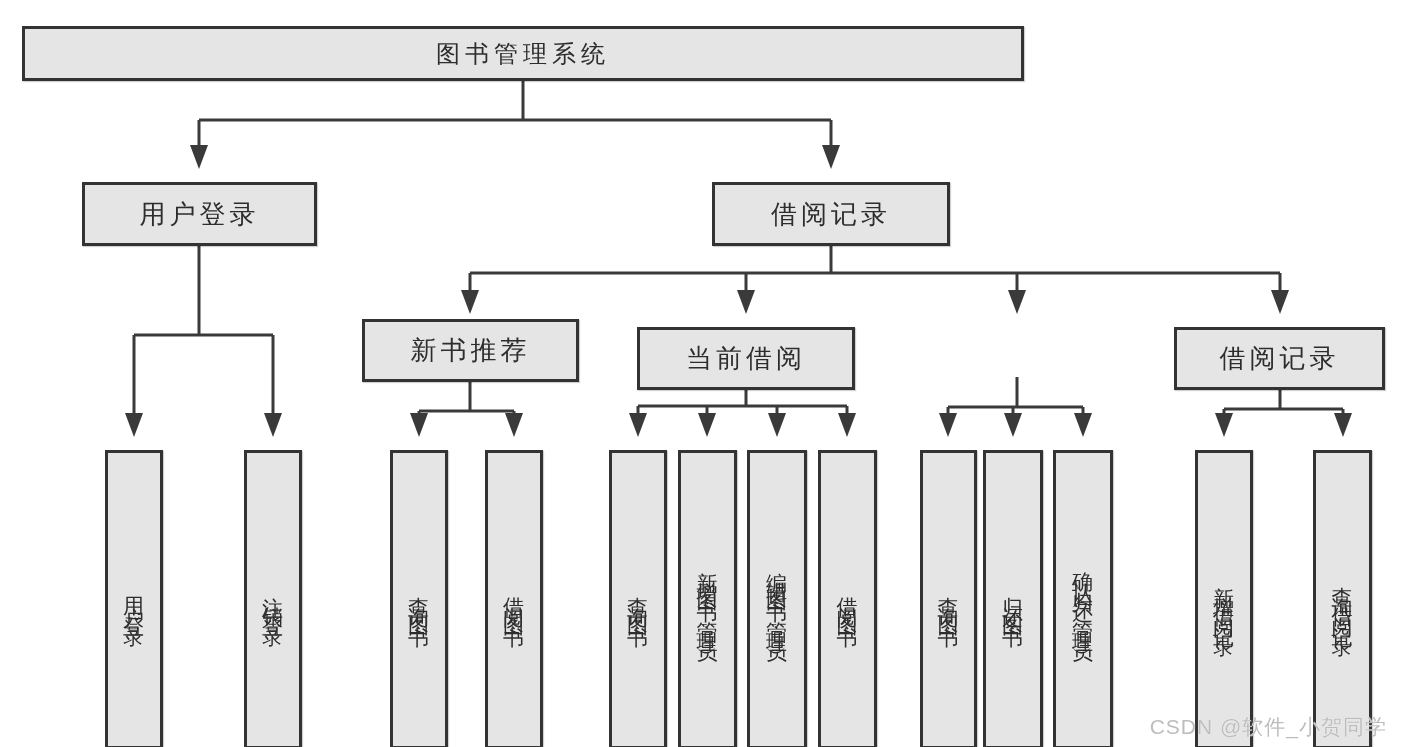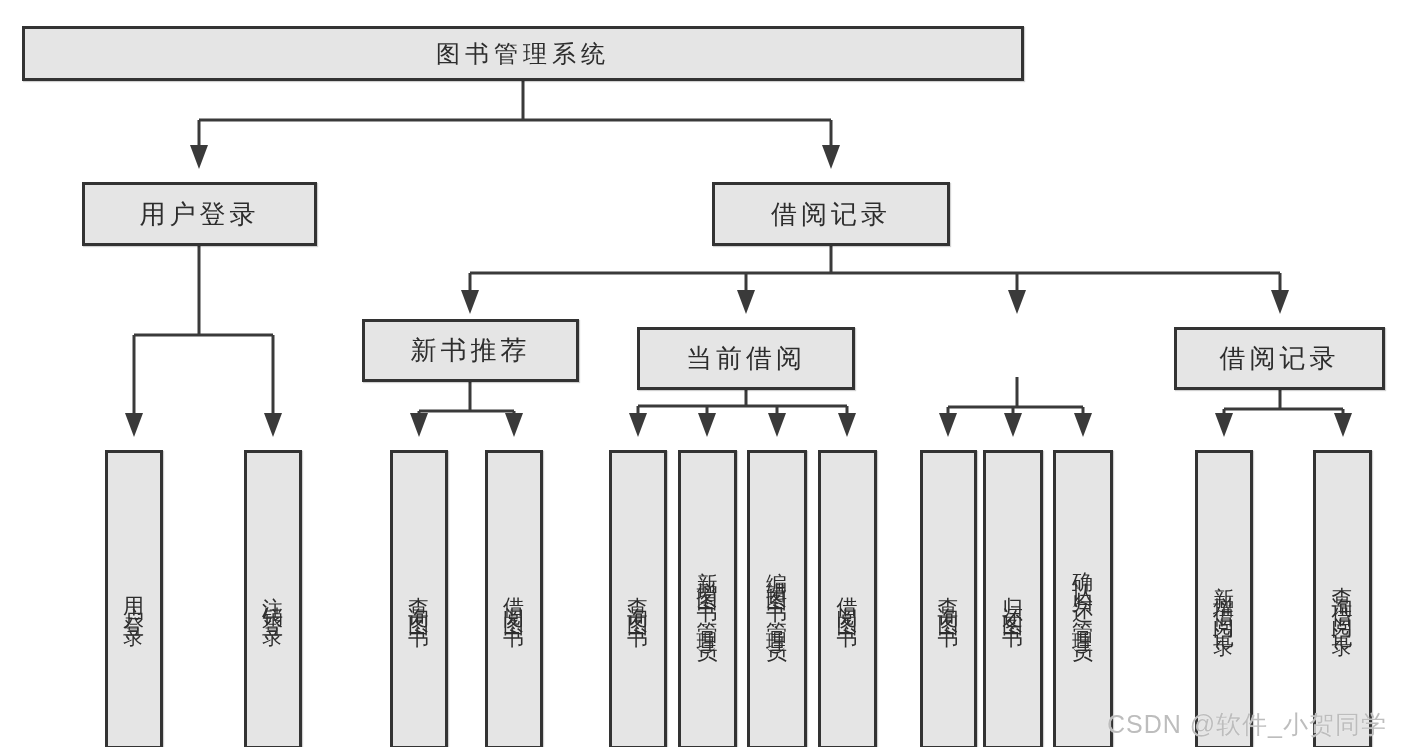--- a/index.html
+++ b/index.html
@@ -33,21 +33,21 @@
     font-size:21px;
     letter-spacing:10px;
     line-height:1;
     white-space:nowrap;
     color:#2d2d2d;
   }
   .watermark{
     position:absolute;
     right:18px;bottom:6px;
     z-index:3;
-    font-size:25px;
+    font-size:21px;
     letter-spacing:1px;
     color:#bdbdbd;
     text-shadow:0 0 1px #ffffff;
     white-space:nowrap;
   }
 </style>
 </head>
 <body>
 
 <div class="stage">

